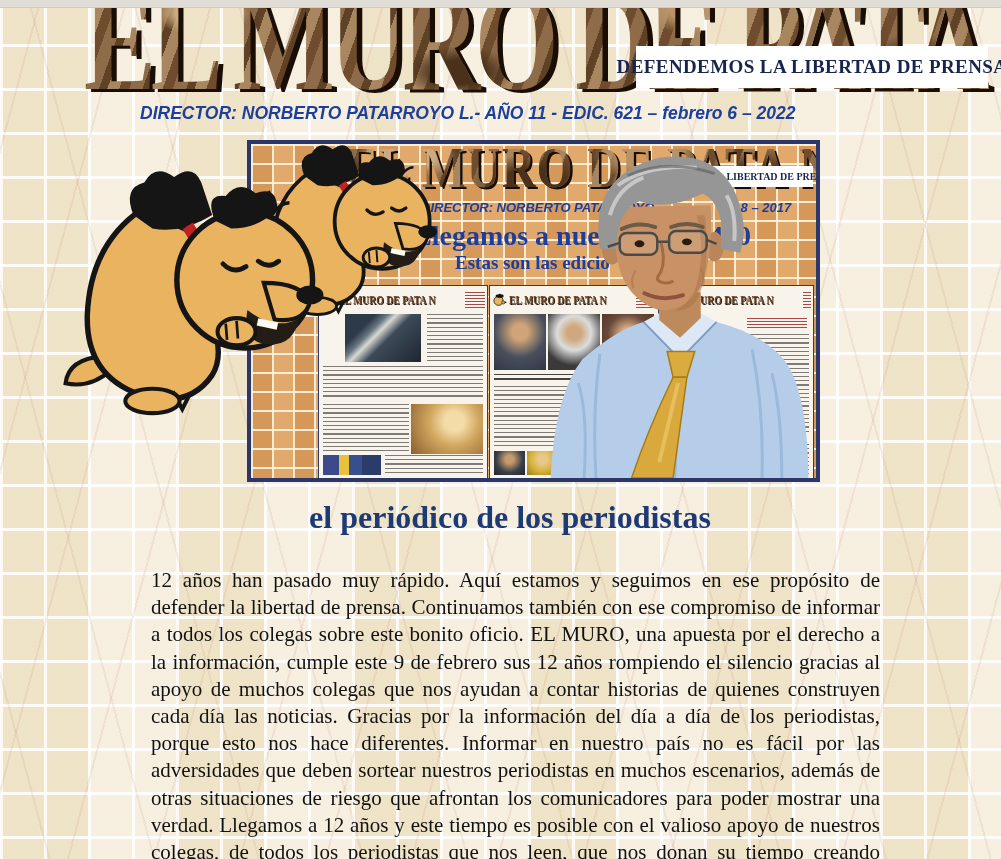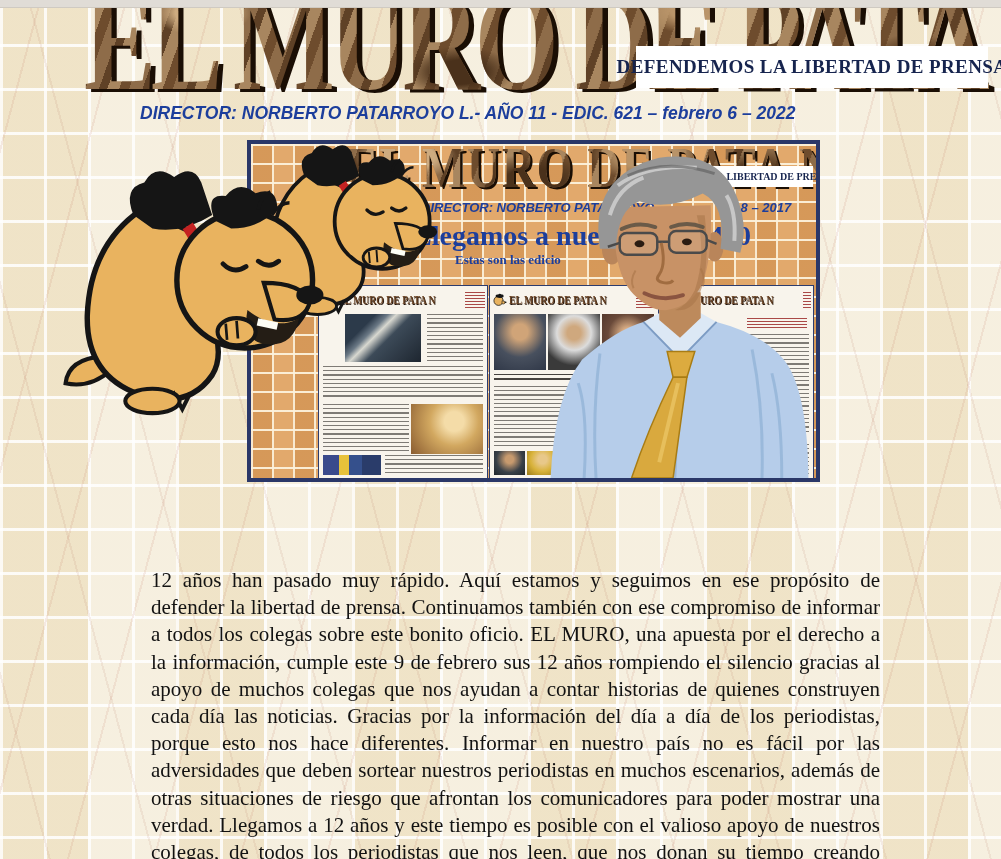--- a/index.html
+++ b/index.html
@@ -54,21 +54,21 @@
   .c-title{left:96px;top:-4px;z-index:1;white-space:nowrap;font-family:"Liberation Serif",serif;
     font-weight:bold;font-size:56px;line-height:1;letter-spacing:2px;transform:scaleX(.82);transform-origin:left top;}
   .c-title span{position:absolute;left:0;top:0;white-space:nowrap;}
   .c-title .t-shadow{transform:translate(3px,2px);}
   .c-banner{left:410px;top:22px;width:152px;height:21px;background:#fff;z-index:2;display:flex;align-items:center;justify-content:center;}
   .c-banner div{font-family:"Liberation Serif",serif;font-weight:bold;font-size:10px;color:#16244e;white-space:nowrap;}
   .c-dir{z-index:2;font-family:"Liberation Sans",sans-serif;font-weight:bold;font-style:italic;font-size:13px;color:#1c3e9c;white-space:nowrap;}
   .c-dir-l{left:170px;top:56px;} .c-dir-r{left:478px;top:56px;}
   .c-mile{z-index:2;font-family:"Liberation Serif",serif;font-weight:bold;color:#1c3e9c;white-space:nowrap;}
   .c-mile-l{left:162px;top:76px;font-size:28px;} .c-mile-r{left:458px;top:76px;font-size:28px;}
-  .c-mile-sub{left:204px;top:108px;font-size:13px;z-index:2;font-family:"Liberation Serif",serif;font-weight:bold;color:#1c3e9c;white-space:nowrap;}
+  .c-mile-sub{left:204px;top:108px;font-size:19px;z-index:2;font-family:"Liberation Serif",serif;font-weight:bold;color:#1c3e9c;white-space:nowrap;}
 
   
   .panel{top:141px;height:192px;background:#f8f4ec;border:1px solid #2c3c6e;z-index:2;}
   .panel-a{left:67px;width:168px;} .panel-b{left:238px;width:168px;} .panel-c{left:413px;width:148px;}
   .p-head{position:absolute;left:2px;top:2px;right:2px;height:24px;display:flex;align-items:center;gap:2px;}
   .p-logo{flex:1;font-family:"Liberation Serif",serif;font-weight:bold;font-size:12.5px;color:#6b4527;
     text-shadow:1px 1px 0 #21120a;white-space:nowrap;transform:scaleX(.78);transform-origin:left center;}
   .p-side{width:28px;height:16px;background:repeating-linear-gradient(180deg, rgba(150,30,30,.8) 0 1px, transparent 1px 3px);}
   .tx{background:repeating-linear-gradient(180deg, rgba(45,42,38,.6) 0 1.2px, transparent 1.2px 4.2px);}
   .tx-d{background:repeating-linear-gradient(180deg, rgba(25,22,20,.8) 0 1.5px, transparent 1.5px 4.5px);}
@@ -233,15 +233,16 @@
       <path d="M97 149 q19 9 39 2" stroke="#8a5440" stroke-width="4" fill="none" stroke-linecap="round"></path>
       <path d="M88 126 q-6 10 -2 18 M154 124 q5 10 2 18" stroke="#a87448" stroke-width="2" fill="none" opacity=".6"></path>
     </svg>
   </div>
 
   <svg class="abs outside-dog" viewBox="0 0 210 200">
       <use href="#dog-art"></use>
     </svg>
 
   <div class="abs headline">
+    <div>el periódico de los periodistas</div>
   </div>
   <div class="abs body-text">12 años han pasado muy rápido. Aquí estamos y seguimos en ese propósito de defender la libertad de prensa. Continuamos también con ese compromiso de informar a todos los colegas sobre este bonito oficio.  EL MURO, una apuesta por el derecho a la información, cumple este 9 de febrero sus 12 años rompiendo el silencio gracias al apoyo de muchos colegas que nos ayudan a contar historias de quienes construyen cada día las noticias. Gracias por la información del día a día de los periodistas, porque esto nos hace diferentes. Informar en nuestro país no es fácil por las adversidades que deben sortear nuestros periodistas en muchos escenarios, además de otras situaciones de riesgo que afrontan los comunicadores para poder mostrar una verdad. Llegamos a 12 años y este tiempo es posible con el valioso apoyo de nuestros colegas, de todos los periodistas que nos leen, que nos donan su tiempo creando historias, que nos apoyan en nuestras labores de hablar del mejor oficio del mundo. En estos tiempos de pandemia, la profesión</div>
 </div>
 
 </body></html>

